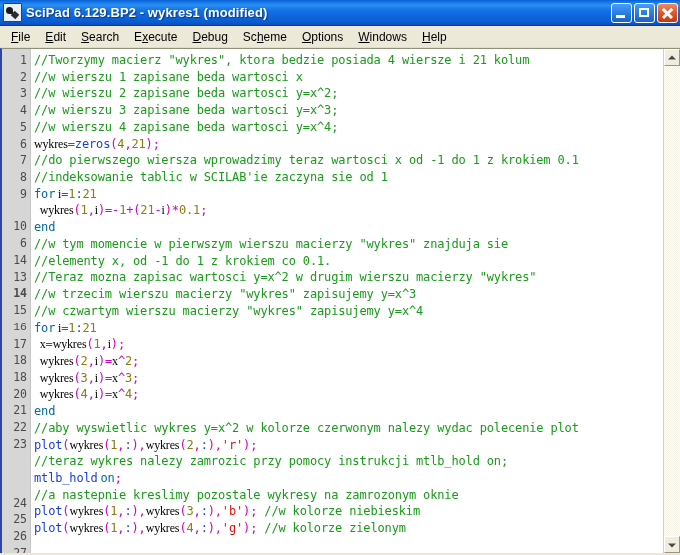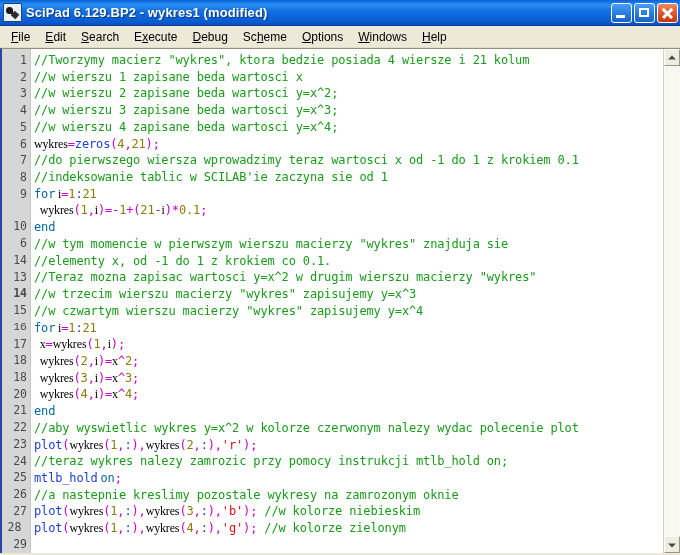--- a/index.html
+++ b/index.html
@@ -264,21 +264,21 @@
         <div style="height: 16.72px; font-weight: bold;">14</div>
         <div style="height: 16.72px;">15</div>
         <div style="height: 16.72px; font-family: Liberation Mono, monospace;">16</div>
         <div style="height: 16.72px;">17</div>
         <div style="height: 16.72px;">18</div>
         <div style="height: 16.72px;">18</div>
         <div style="height: 16.72px; text-align: right;">20</div>
         <div style="height: 16.72px;">21</div>
         <div style="height: 16.72px;">22</div>
         <div style="height: 16.72px;">23</div>
-        <div style="height: 16.72px;">24</div>
+        <div style="height: 16.72px; margin-top: 42px;">24</div>
         <div style="height: 16.72px;">25</div>
         <div style="height: 16.72px;">26</div>
         <div style="height: 16.72px;">27</div>
         <div style="height: 16.72px; text-align: center;">28</div>
         <div style="height: 16.72px;">29</div>
       </div>
     <div class="code" id="code"><span class="ln"><span class="c-com">//Tworzymy macierz "wykres", ktora bedzie posiada 4 wiersze i 21 kolum</span></span><span class="ln"><span class="c-com">//w wierszu 1 zapisane beda wartosci x</span></span><span class="ln"><span class="c-com">//w wierszu 2 zapisane beda wartosci y=x^2;</span></span><span class="ln"><span class="c-com">//w wierszu 3 zapisane beda wartosci y=x^3;</span></span><span class="ln"><span class="c-com">//w wierszu 4 zapisane beda wartosci y=x^4;</span></span><span class="ln"><span class="c-txt">wykres</span><span class="c-op">=</span><span class="c-fn">zeros</span><span class="c-punc">(</span><span class="c-num">4</span><span class="c-punc">,</span><span class="c-num">21</span><span class="c-punc">)</span><span class="c-punc">;</span></span><span class="ln"><span class="c-com">//do pierwszego wiersza wprowadzimy teraz wartosci x od -1 do 1 z krokiem 0.1</span></span><span class="ln"><span class="c-com">//indeksowanie tablic w SCILAB'ie zaczyna sie od 1</span></span><span class="ln"><span class="c-kw">for</span><span class="c-txt"> i</span><span class="c-op">=</span><span class="c-num">1</span><span class="c-colon">:</span><span class="c-num">21</span></span><span class="ln"><span class="c-txt">  wykres</span><span class="c-punc">(</span><span class="c-num">1</span><span class="c-punc">,</span><span class="c-txt">i</span><span class="c-punc">)</span><span class="c-op">=</span><span class="c-op">-</span><span class="c-num">1</span><span class="c-op">+</span><span class="c-punc">(</span><span class="c-num">21</span><span class="c-op">-</span><span class="c-txt">i</span><span class="c-punc">)</span><span class="c-op">*</span><span class="c-num">0.1</span><span class="c-punc">;</span></span><span class="ln"><span class="c-kw">end</span></span><span class="ln"><span class="c-com">//w tym momencie w pierwszym wierszu macierzy "wykres" znajduja sie</span></span><span class="ln"><span class="c-com">//elementy x, od -1 do 1 z krokiem co 0.1.</span></span><span class="ln"><span class="c-com">//Teraz mozna zapisac wartosci y=x^2 w drugim wierszu macierzy "wykres"</span></span><span class="ln"><span class="c-com">//w trzecim wierszu macierzy "wykres" zapisujemy y=x^3</span></span><span class="ln"><span class="c-com">//w czwartym wierszu macierzy "wykres" zapisujemy y=x^4</span></span><span class="ln"><span class="c-kw">for</span><span class="c-txt"> i</span><span class="c-op">=</span><span class="c-num">1</span><span class="c-colon">:</span><span class="c-num">21</span></span><span class="ln"><span class="c-txt">  x</span><span class="c-op">=</span><span class="c-txt">wykres</span><span class="c-punc">(</span><span class="c-num">1</span><span class="c-punc">,</span><span class="c-txt">i</span><span class="c-punc">)</span><span class="c-punc">;</span></span><span class="ln"><span class="c-txt">  wykres</span><span class="c-punc">(</span><span class="c-num">2</span><span class="c-punc">,</span><span class="c-txt">i</span><span class="c-punc">)</span><span class="c-op">=</span><span class="c-txt">x</span><span class="c-op">^</span><span class="c-num">2</span><span class="c-punc">;</span></span><span class="ln"><span class="c-txt">  wykres</span><span class="c-punc">(</span><span class="c-num">3</span><span class="c-punc">,</span><span class="c-txt">i</span><span class="c-punc">)</span><span class="c-op">=</span><span class="c-txt">x</span><span class="c-op">^</span><span class="c-num">3</span><span class="c-punc">;</span></span><span class="ln"><span class="c-txt">  wykres</span><span class="c-punc">(</span><span class="c-num">4</span><span class="c-punc">,</span><span class="c-txt">i</span><span class="c-punc">)</span><span class="c-op">=</span><span class="c-txt">x</span><span class="c-op">^</span><span class="c-num">4</span><span class="c-punc">;</span></span><span class="ln"><span class="c-kw">end</span></span><span class="ln"><span class="c-com">//aby wyswietlic wykres y=x^2 w kolorze czerwonym nalezy wydac polecenie plot</span></span><span class="ln"><span class="c-fn">plot</span><span class="c-punc">(</span><span class="c-txt">wykres</span><span class="c-punc">(</span><span class="c-num">1</span><span class="c-punc">,</span><span class="c-colon">:</span><span class="c-punc">)</span><span class="c-punc">,</span><span class="c-txt">wykres</span><span class="c-punc">(</span><span class="c-num">2</span><span class="c-punc">,</span><span class="c-colon">:</span><span class="c-punc">)</span><span class="c-punc">,</span><span class="c-str">'r'</span><span class="c-punc">)</span><span class="c-punc">;</span></span><span class="ln"><span class="c-com">//teraz wykres nalezy zamrozic przy pomocy instrukcji mtlb_hold on;</span></span><span class="ln"><span class="c-fn">mtlb_hold</span><span class="c-txt"> </span><span class="c-kw">on</span><span class="c-punc">;</span></span><span class="ln"><span class="c-com">//a nastepnie kreslimy pozostale wykresy na zamrozonym oknie</span></span><span class="ln"><span class="c-fn">plot</span><span class="c-punc">(</span><span class="c-txt">wykres</span><span class="c-punc">(</span><span class="c-num">1</span><span class="c-punc">,</span><span class="c-colon">:</span><span class="c-punc">)</span><span class="c-punc">,</span><span class="c-txt">wykres</span><span class="c-punc">(</span><span class="c-num">3</span><span class="c-punc">,</span><span class="c-colon">:</span><span class="c-punc">)</span><span class="c-punc">,</span><span class="c-str">'b'</span><span class="c-punc">)</span><span class="c-punc">;</span><span class="c-com"> //w kolorze niebieskim</span></span><span class="ln"><span class="c-fn">plot</span><span class="c-punc">(</span><span class="c-txt">wykres</span><span class="c-punc">(</span><span class="c-num">1</span><span class="c-punc">,</span><span class="c-colon">:</span><span class="c-punc">)</span><span class="c-punc">,</span><span class="c-txt">wykres</span><span class="c-punc">(</span><span class="c-num">4</span><span class="c-punc">,</span><span class="c-colon">:</span><span class="c-punc">)</span><span class="c-punc">,</span><span class="c-str">'g'</span><span class="c-punc">)</span><span class="c-punc">;</span><span class="c-com"> //w kolorze zielonym</span></span></div>
     <div class="vscroll">
       <div class="sb-btn up">
         <span class="arr"></span>

